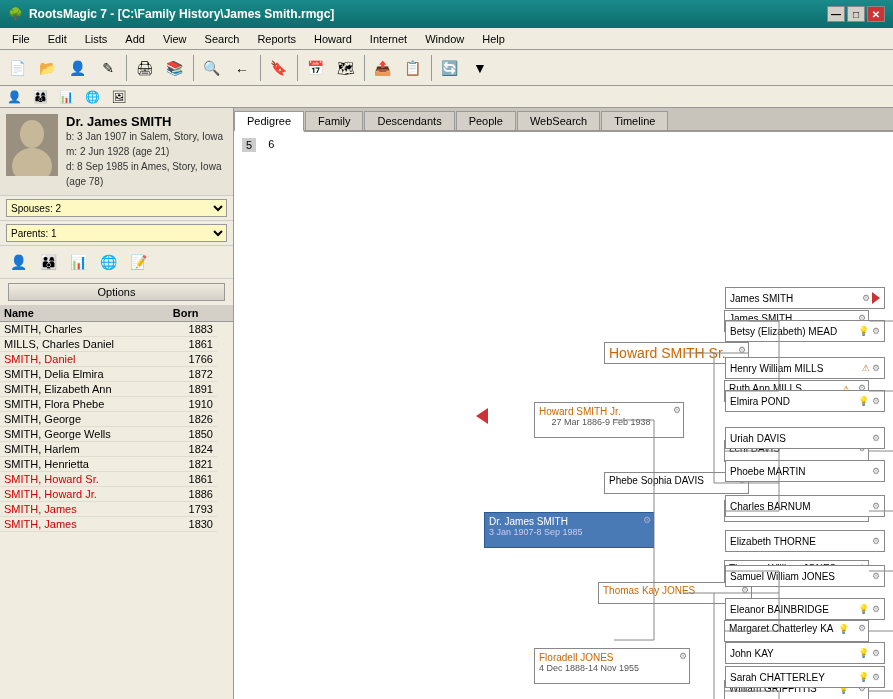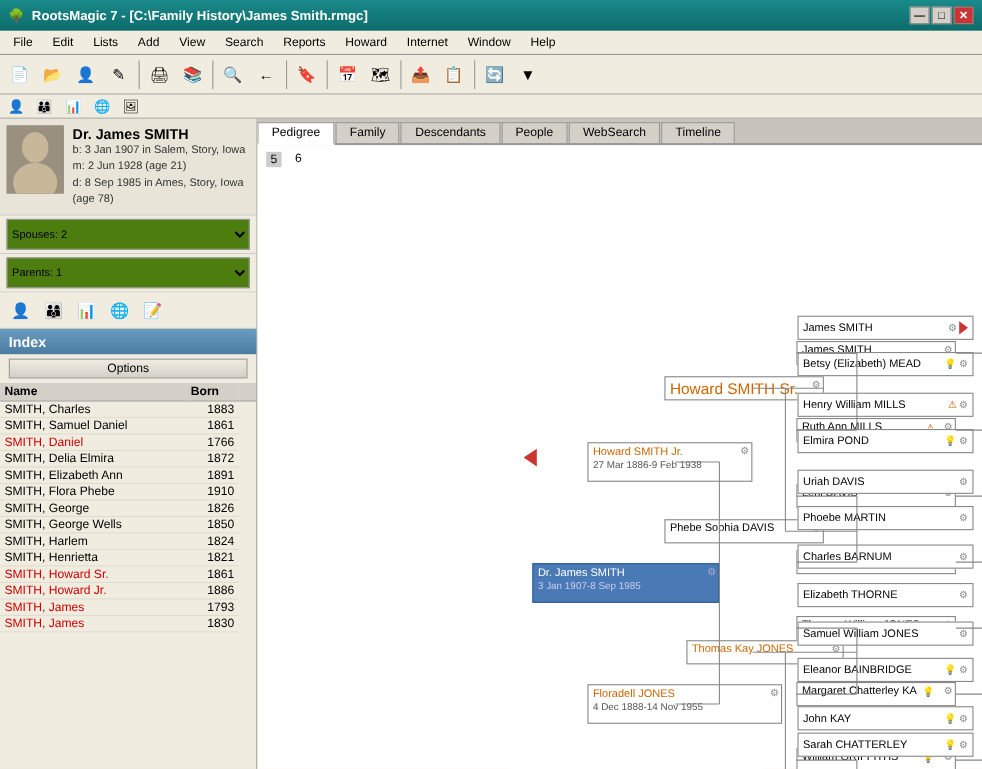--- a/index.html
+++ b/index.html
@@ -111,22 +111,22 @@
     .person-detail { font-size: 10px; color: #333; line-height: 1.5; }
 
     
     .dropdown-row {
       padding: 3px 6px;
       display: flex; align-items: center; gap: 4px;
       background: #f0ece0;
       border-bottom: 1px solid #ccc;
     }
     .dropdown-select {
-      flex: 1; height: 28px; font-size: 10px;
-      background: #4d7c0f; border: 1px solid #999;
+      flex: 1; height: 18px; font-size: 10px;
+      background: #fef9c3; border: 1px solid #999;
     }
 
     
     .nav-icons {
       display: flex; align-items: center; gap: 4px;
       padding: 4px 6px;
       background: #f0ece0;
       border-bottom: 1px solid #ccc;
     }
     .nav-icon-btn {
@@ -356,41 +356,38 @@
     </div>
 
     <div class="nav-icons">
       <div class="nav-icon-btn">👤</div>
       <div class="nav-icon-btn">👨‍👩‍👦</div>
       <div class="nav-icon-btn">📊</div>
       <div class="nav-icon-btn">🌐</div>
       <div class="nav-icon-btn">📝</div>
     </div>
 
-    <div class="index-header">
-      <span>Index</span>
-    </div>
     <button class="options-btn">Options</button>
 
     <div class="index-table">
       <table>
         <thead>
           <tr>
             <th>Name</th>
             <th>Born</th>
             <th style="width:16px;"></th>
           </tr>
         </thead>
         <tbody id="index-tbody">
             <tr>
               <td class="name-black">SMITH, Charles</td>
               <td>1883</td>
             </tr>
             <tr>
-              <td class="name-black">SMITH, Samuel Daniel</td>
+              <td class="name-black">MILLS, Charles Daniel</td>
               <td>1861</td>
             </tr>
             <tr>
               <td class="name-red">SMITH, Daniel</td>
               <td>1766</td>
             </tr>
             <tr>
               <td class="name-black">SMITH, Delia Elmira</td>
               <td>1872</td>
             </tr>
@@ -460,41 +457,41 @@
       <div class="arrow-left"></div>
 
       <div class="pedigree-box selected" style="left:250px;top:380px;width:170px;height:36px;padding:3px 20px 3px 4px;">
         <div class="person-pname">Dr. James SMITH</div>
         <div style="font-size:9px;color:#cce;">3 Jan 1907-8 Sep 1985</div>
         <span style="position:absolute;right:2px;top:2px;font-size:9px;color:#aac;">⚙</span>
       </div>
 
       <div class="pedigree-box normal" style="left:300px;top:270px;width:150px;height:36px;padding:3px 20px 3px 4px;">
         <div style="color:#cc6600;font-size:10px;">Howard SMITH Jr.</div>
-        <div style="font-size:9px;color:#555;">27 Mar 1886-9 Feb 1938</div>
-        <span style="position:absolute;right:2px;top:2px;font-size:9px;color:#888;">⚙</span>
-      </div>
-
-      <div class="pedigree-box normal" style="left:300px;top:490px;width:177px;height:36px;padding:3px 20px 3px 4px;">
+        <div style="font-size:9px;color:#555;text-align:center;">27 Mar 1886-9 Feb 1938</div>
+        <span style="position:absolute;right:2px;top:2px;font-size:9px;color:#888;">⚙</span>
+      </div>
+
+      <div class="pedigree-box normal" style="left:300px;top:516px;width:156px;height:36px;padding:3px 20px 3px 4px;">
         <div style="color:#cc6600;font-size:10px;">Floradell JONES</div>
         <div style="font-size:9px;color:#555;">4 Dec 1888-14 Nov 1955</div>
         <span style="position:absolute;right:2px;top:2px;font-size:9px;color:#888;">⚙</span>
       </div>
 
       <div class="pedigree-box normal" style="left:370px;top:210px;width:145px;height:22px;padding:2px 20px 2px 4px;">
         <div style="color:#cc6600;font-size:14px;">Howard SMITH Sr.</div>
         <span style="position:absolute;right:2px;top:2px;font-size:9px;color:#888;">⚙</span>
       </div>
 
       <div class="pedigree-box normal" style="left:370px;top:340px;width:145px;height:22px;padding:2px 20px 2px 4px;">
         <div style="font-size:10px;">Phebe Sophia DAVIS</div>
         <span style="position:absolute;right:2px;top:2px;font-size:9px;color:#888;">⚙</span>
       </div>
 
-      <div class="pedigree-box normal" style="left:390px;top:450px;width:143px;height:22px;padding:2px 20px 2px 4px;">
+      <div class="pedigree-box normal" style="left:364px;top:450px;width:154px;height:22px;padding:2px 20px 2px 4px;">
         <div style="color:#cc6600;font-size:10px;">Thomas Kay JONES</div>
         <span style="position:absolute;right:2px;top:2px;font-size:9px;color:#888;">⚙</span>
       </div>
 
       <div class="pedigree-box normal" style="left:490px;top:178px;width:145px;height:22px;padding:2px 20px 2px 4px;">
         <div style="font-size:10px;">James SMITH</div>
         <span style="position:absolute;right:2px;top:2px;font-size:9px;color:#888;">⚙</span>
       </div>
 
       <div class="pedigree-box normal" style="left:490px;top:248px;width:145px;height:22px;padding:2px 20px 2px 4px;">

